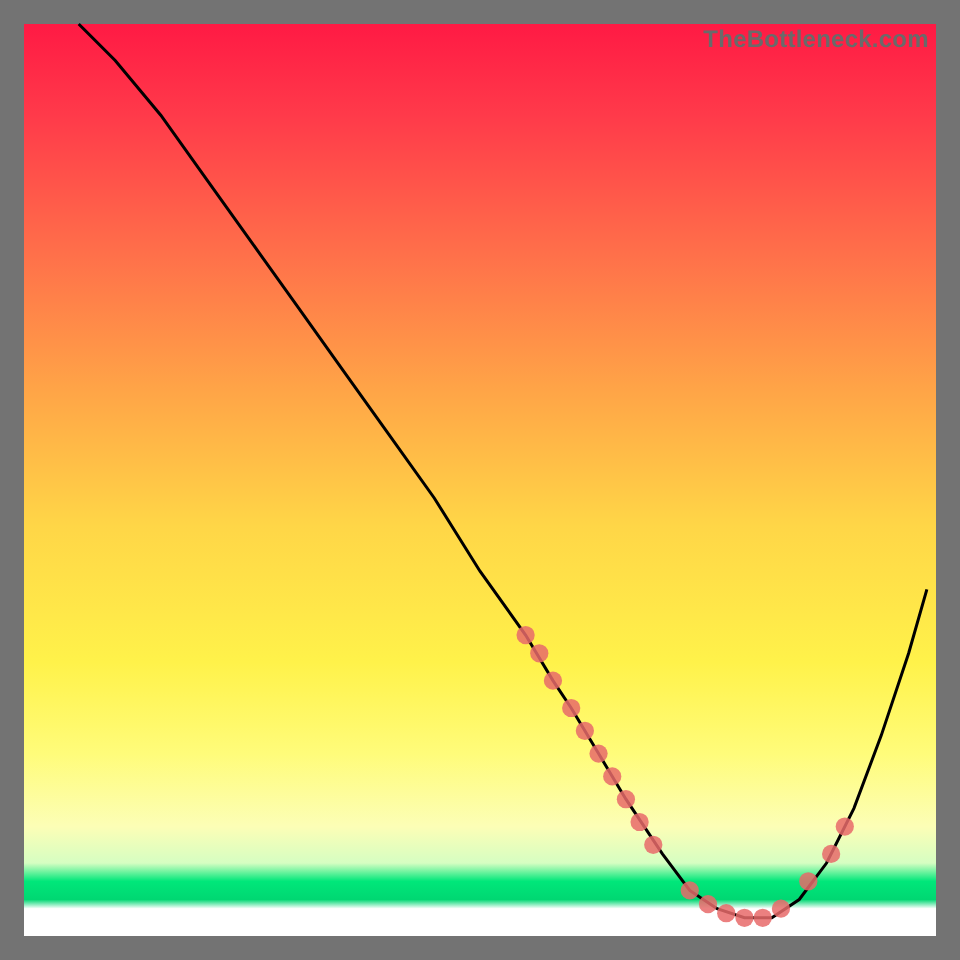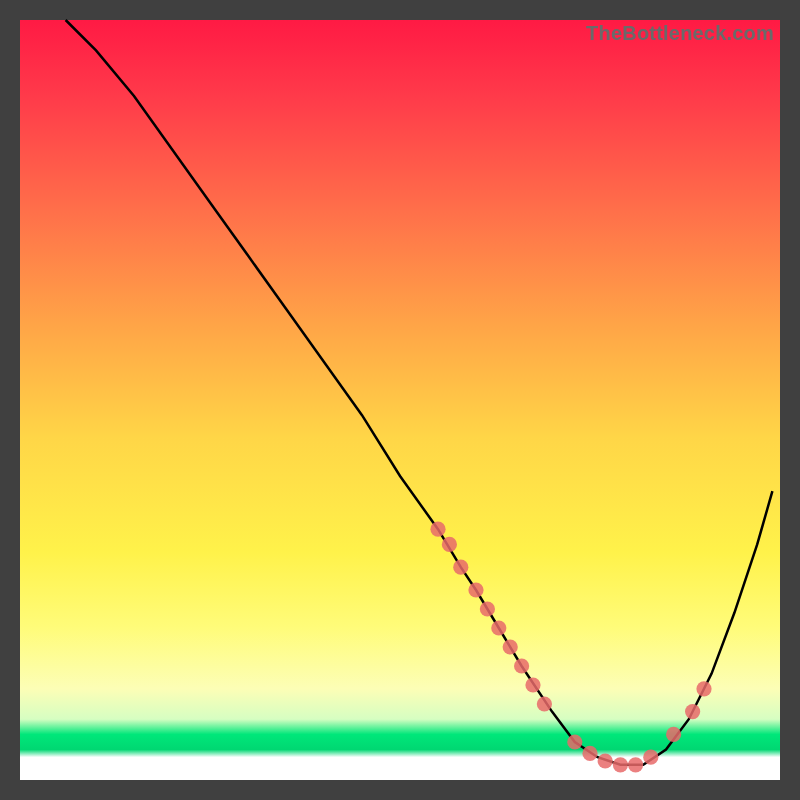--- a/index.html
+++ b/index.html
@@ -8,21 +8,21 @@
     width: 800px;
     height: 800px;
     background: #000;
     overflow: hidden;
     font-family: Arial, Helvetica, sans-serif;
   }
   .frame {
     position: relative;
     width: 800px;
     height: 800px;
-    background: #404040;
+    background: #737373;
   }
   .plot {
     position: absolute;
     left: 20px;
     top: 20px;
     width: 760px;
     height: 760px;
     
     background: linear-gradient(to bottom,
       #ff1a44 0%,

